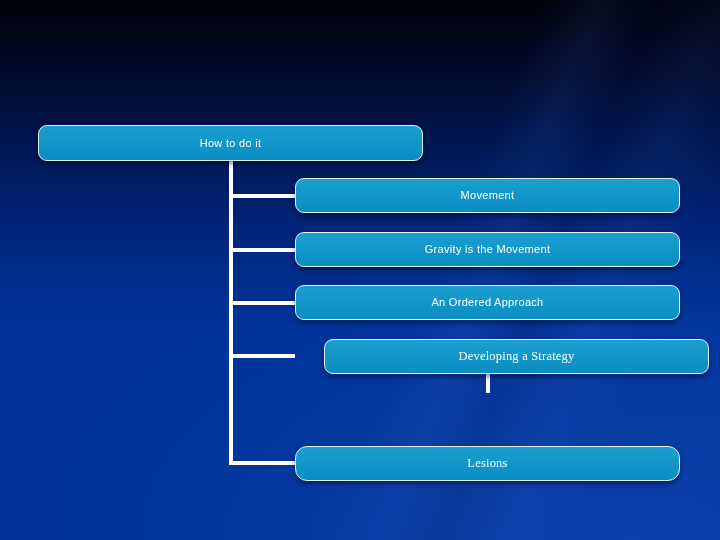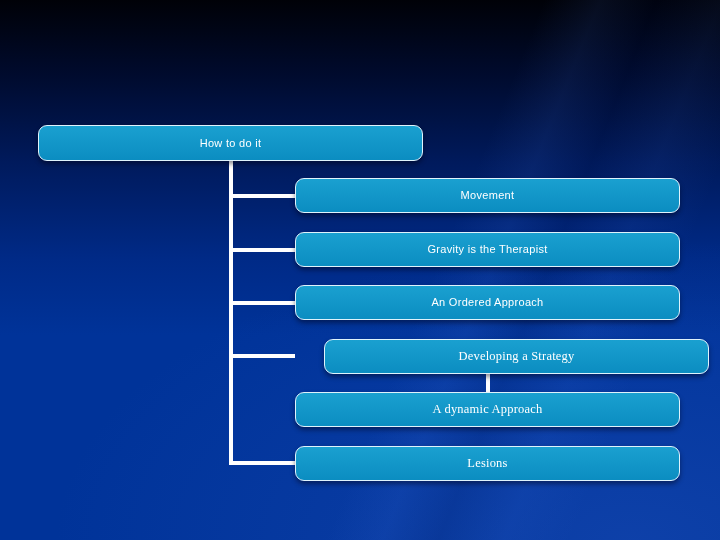--- a/index.html
+++ b/index.html
@@ -66,21 +66,21 @@
   .root  { left: 38px;  top: 125px; height: 36px; }
   .child { left: 295px; height: 35px; }
   .sans  { font-family: "Liberation Sans", sans-serif; font-size: 11px; letter-spacing: 0.3px; }
   .serif { font-family: "Liberation Serif", serif;     font-size: 12.5px; letter-spacing: 0.2px; }
 
   .t1 { top: 178px; }
   .t2 { top: 232px; }
   .t3 { top: 285px; justify-content: center; }
   .t4 { top: 339px; margin-left: 29px; }
   .t5 { top: 392px; }
-  .t6 { top: 446px; }
+  .t6 { top: 446px; border-radius: 12px; }
 
   
   .trunk    { left: 229px; top: 160px; width: 4px;  height: 305px; }
   .branch   { left: 231px; width: 64px; height: 4px; }
   .b1 { top: 194px; }
   .b2 { top: 248px; }
   .b3 { top: 301px; }
   .b4 { top: 354px; }
   .b6 { top: 461px; }
   .link45   { left: 486px; top: 373px; width: 4px; height: 20px; }
@@ -100,32 +100,29 @@
 
   <div class="box root sans">
     <span>How to do it</span>
   </div>
 
   <div class="box child sans t1">
     <span>Movement</span>
   </div>
 
   <div class="box child sans t2">
-    <span>Gravity is the Therapist</span>
+    <span>Gravity is the Movement</span>
   </div>
 
   <div class="box child sans t3">
     <span>An Ordered Approach</span>
   </div>
 
   <div class="box child serif t4">
     <span>Developing a Strategy</span>
   </div>
 
-  <div class="box child serif t5">
-    <span>A dynamic Approach</span>
-  </div>
 
   <div class="box child serif t6">
     <span>Lesions</span>
   </div>
 
 </div>
 
 </body></html>

